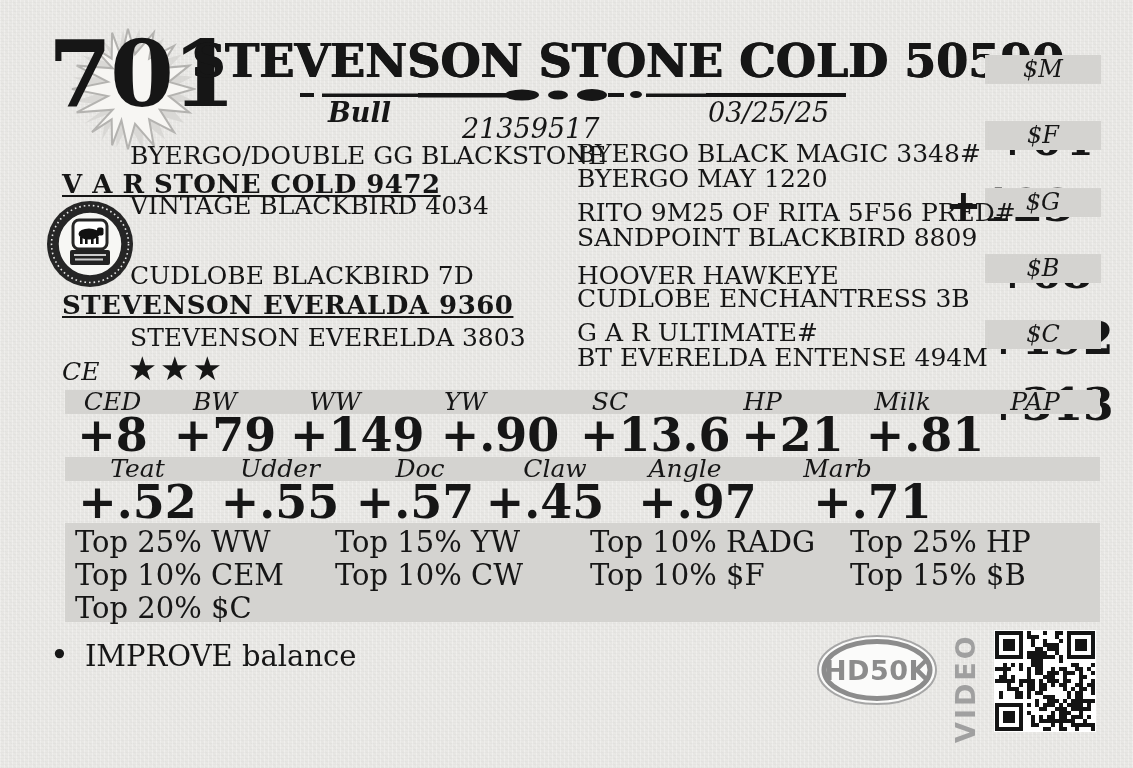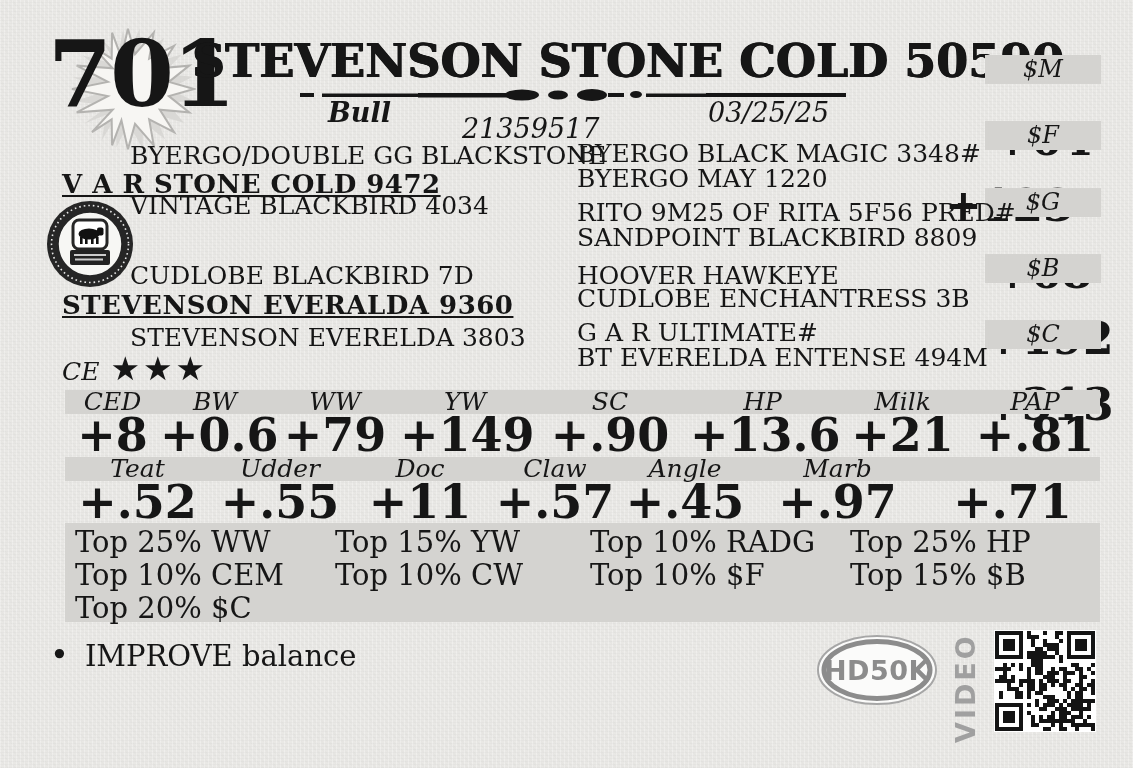--- a/index.html
+++ b/index.html
@@ -24,21 +24,21 @@
   .strip{background:#d4d3d0;}
   .dlabel{width:116px;height:29px;font-size:24px;font-style:italic;text-align:center;line-height:29px;}
   .dvalue{width:116px;height:38px;font-size:44px;font-weight:bold;text-align:center;line-height:38px;margin-top:36px;}
   .hdr-row{display:flex;height:24px;}
   .hdr-row span{font-size:25px;font-style:italic;text-align:center;line-height:24px;}
   .val-row{display:flex;height:44px;}
   .val-row span{font-size:46px;font-weight:bold;text-align:center;line-height:42px;}
   .rank-box{background:#d4d3d0;width:1035px;height:99px;padding-top:3px;box-sizing:border-box;}
   .rank-row{display:flex;padding-left:10px;height:33px;}
   .rank-row span{font-size:29px;line-height:33px;white-space:nowrap;}
-  .ce-row{display:flex;align-items:baseline;gap:11px;}
+  .ce-row{display:flex;align-items:baseline;gap:28px;}
   .ce-label{font-size:25px;font-style:italic;}
   .ce-stars{font-size:33px;letter-spacing:3px;line-height:33px;}
   .note{display:flex;gap:16px;align-items:baseline;}
   .note .b{font-size:32px;}
   .note .t{font-size:29px;}
   .video{font-family:"DejaVu Sans","Liberation Sans",sans-serif;font-weight:bold;font-size:27px;
          color:#a0a0a0;letter-spacing:3px;writing-mode:vertical-rl;transform:rotate(180deg);height:115px;}
 </style>
 </head>
 <body>
@@ -128,41 +128,39 @@
     <span style="width:110px">BW</span>
     <span style="width:130px">WW</span>
     <span style="width:130px">YW</span>
     <span style="width:160px">SC</span>
     <span style="width:145px">HP</span>
     <span style="width:135px">Milk</span>
     <span style="width:130px">PAP</span>
   </div>
   <div class="abs val-row" style="left:65px;top:414px;width:1035px;">
     <span style="width:95px">+8</span>
-    <span style="width:110px">+0.6</span>
     <span style="width:130px">+79</span>
     <span style="width:130px">+149</span>
     <span style="width:160px">+.90</span>
     <span style="width:145px">+13.6</span>
     <span style="width:135px">+21</span>
     <span style="width:130px">+.81</span>
   </div>
 
   <div class="abs strip hdr-row" style="left:65px;top:457px;width:1035px;">
     <span style="width:145px">Teat</span>
     <span style="width:140px">Udder</span>
     <span style="width:140px">Doc</span>
     <span style="width:130px">Claw</span>
     <span style="width:130px">Angle</span>
     <span style="width:175px">Marb</span>
   </div>
   <div class="abs val-row" style="left:65px;top:481px;width:1035px;">
     <span style="width:145px">+.52</span>
     <span style="width:140px">+.55</span>
-    <span style="width:140px">+11</span>
     <span style="width:130px">+.57</span>
     <span style="width:130px">+.45</span>
     <span style="width:175px">+.97</span>
     <span style="width:175px">+.71</span>
   </div>
 
   <div class="abs rank-box" style="left:65px;top:523px;">
     <div class="rank-row">
       <span style="width:260px">Top 25% WW</span>
       <span style="width:255px">Top 15% YW</span>

